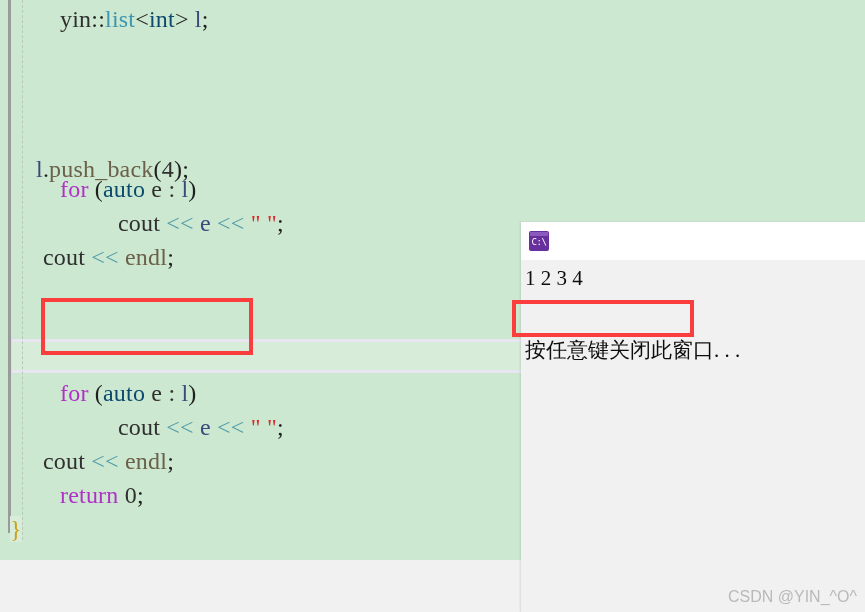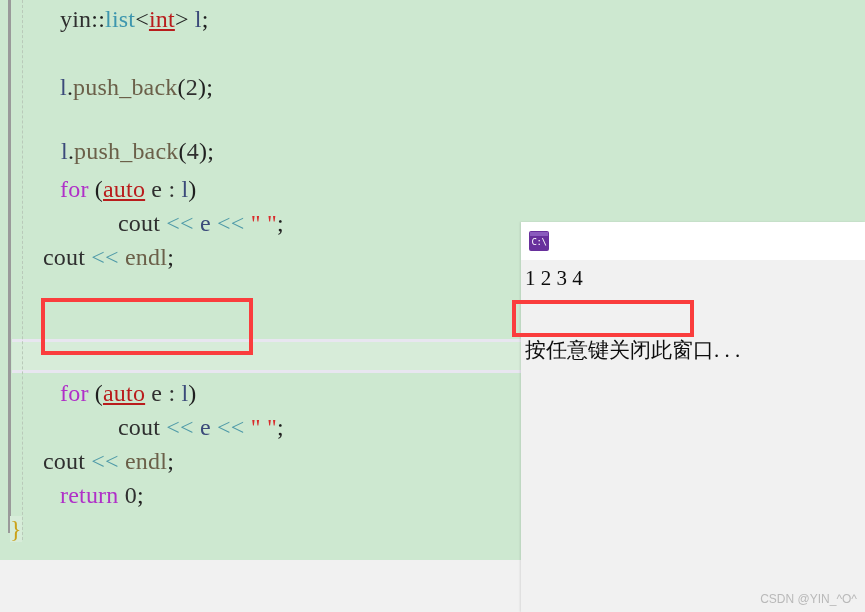--- a/index.html
+++ b/index.html
@@ -85,21 +85,21 @@
     font-size: 24px;
     line-height: 34px;
     letter-spacing: 0.2px;
     color: #2b2b2b;
   }
   .t-plain   { color: #2f2f2f; margin-top: 46px; }
   .t-dark    { color: #1f1f1f; }
   .t-var     { color: #3b4a7a; }
   .t-ident   { color: #6b6049; }
   .t-type    { color: #3d96ae; }
-  .t-kwblue  { color: #b91c1c; text-decoration: underline; }
+  .t-kwblue  { color: #0c4a6e; }
   .t-kwmag   { color: #b030c8; }
   .t-op      { color: #4f9aa8; }
   .t-str     { color: #d92b2b; }
   .t-num     { color: #2f2f2f; }
   .t-brace-hl { color: #caa21a; background: #d7ecd9; }
 
   
   .redbox {
     position: absolute;
     border: 4px solid #fa3d3d;
@@ -169,42 +169,41 @@
     color: #0d0d0d;
     white-space: pre;
   }
   .con-blank { height: 44px; }
 
   
   #watermark {
     position: absolute;
     right: 8px; bottom: 6px;
     font-family: "Liberation Sans", "DejaVu Sans", sans-serif;
-    font-size: 12px;
+    font-size: 16px;
     color: #b9b9b9;
     z-index: 40;
     white-space: nowrap;
   }
 </style>
 </head>
 <body>
 
 <div id="stage">
 
   <div id="editor-bleed"></div>
 
   <div id="editor">
     <div class="struct-guide"></div>
     <div class="struct-guide-foot"></div>
     <div class="indent-guide"></div>
     <div id="line-highlight-band" class="line-highlight" style="top: 339px;"></div>
     <div class="code-layer" id="code-layer">
         <div class="cl" style="top: 2px; padding-left: 60px;"><span class="t-plain">yin</span><span class="t-dark">::</span><span class="t-type">list</span><span class="t-dark">&lt;</span><span class="t-kwblue">int</span><span class="t-dark">&gt; </span><span class="t-var">l</span><span class="t-dark">;</span></div>
-        <div class="cl" style="top: 70px; padding-left: 60px;"><span class="t-var">l</span><span class="t-dark">.</span><span class="t-ident">push_back</span><span class="t-dark">(</span><span class="t-num">2</span><span class="t-dark">);</span></div>
-        <div class="cl" style="top: 134px; padding-left: 36px; margin-left: 25px;"><span class="t-var">l</span><span class="t-dark">.</span><span class="t-ident">push_back</span><span class="t-dark">(</span><span class="t-num">4</span><span class="t-dark">);</span></div>
+        <div class="cl" style="top: 152px; padding-left: 36px;"><span class="t-var">l</span><span class="t-dark">.</span><span class="t-ident">push_back</span><span class="t-dark">(</span><span class="t-num">4</span><span class="t-dark">);</span></div>
         <div class="cl" style="top: 172px; padding-left: 60px;"><span class="t-kwmag">for</span><span class="t-dark"> (</span><span class="t-kwblue">auto</span><span class="t-plain"> e : </span><span class="t-var">l</span><span class="t-dark">)</span></div>
         <div class="cl" style="top: 206px; padding-left: 118px;"><span class="t-plain">cout</span><span class="t-op"> &lt;&lt; </span><span class="t-var">e</span><span class="t-op"> &lt;&lt; </span><span class="t-str">" "</span><span class="t-dark">;</span></div>
         <div class="cl" style="top: 240px; padding-left: 43px;"><span class="t-plain">cout</span><span class="t-op"> &lt;&lt; </span><span class="t-ident">endl</span><span class="t-dark">;</span></div>
         <div class="cl" style="top: 376px; padding-left: 60px;"><span class="t-kwmag">for</span><span class="t-dark"> (</span><span class="t-kwblue">auto</span><span class="t-plain"> e : </span><span class="t-var">l</span><span class="t-dark">)</span></div>
         <div class="cl" style="top: 410px; padding-left: 118px;"><span class="t-plain">cout</span><span class="t-op"> &lt;&lt; </span><span class="t-var">e</span><span class="t-op"> &lt;&lt; </span><span class="t-str">" "</span><span class="t-dark">;</span></div>
         <div class="cl" style="top: 444px; padding-left: 43px;"><span class="t-plain">cout</span><span class="t-op"> &lt;&lt; </span><span class="t-ident">endl</span><span class="t-dark">;</span></div>
         <div class="cl" style="top: 478px; padding-left: 60px;"><span class="t-kwmag">return</span><span class="t-dark"> </span><span class="t-num">0</span><span class="t-dark">;</span></div>
         <div class="cl" style="top: 512px; padding-left: 10px;"><span class="t-brace-hl">}</span></div>
       </div>
   </div>

